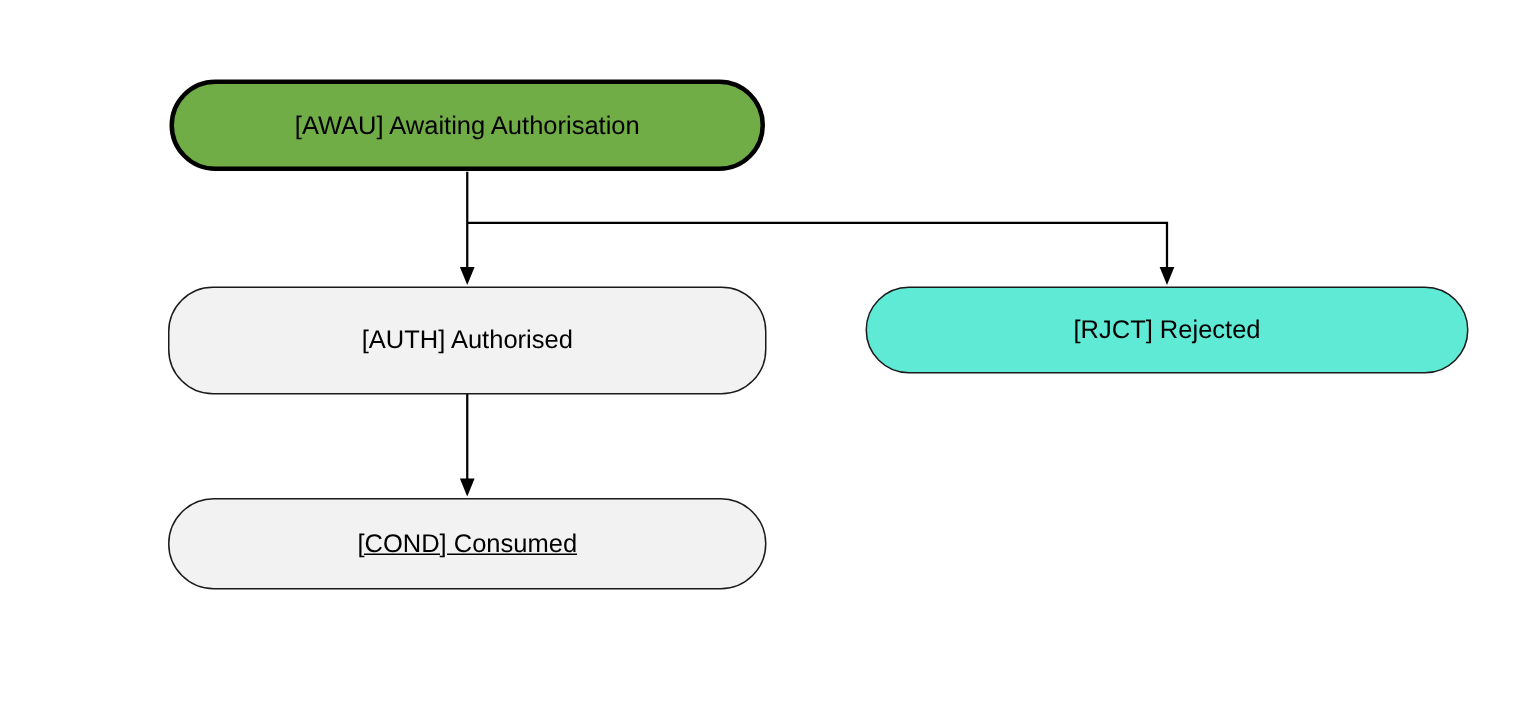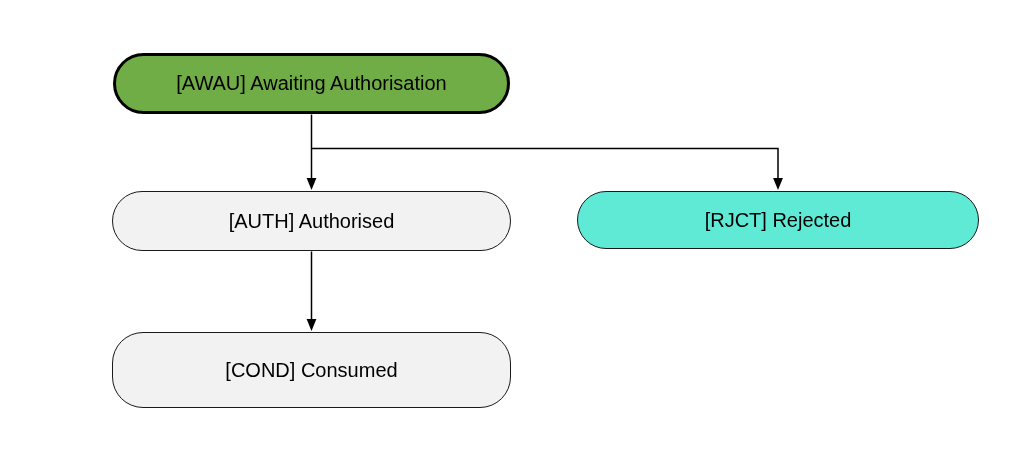--- a/index.html
+++ b/index.html
@@ -23,59 +23,60 @@
     height: 474px;
     pointer-events: none;
   }
   .node {
     position: absolute;
     box-sizing: border-box;
     display: flex;
     align-items: center;
     justify-content: center;
     text-align: center;
-    font-size: 20px;
+    font-size: 17px;
     color: #000000;
     white-space: nowrap;
   }
   .node-awau {
     left: 113px;
     top: 53px;
     width: 397px;
     height: 61px;
     background: #70ad47;
     border: 3px solid #000000;
     border-radius: 32px;
   }
   .node-auth {
     left: 112px;
     top: 191px;
     width: 399px;
-    height: 60px;
+    height: 72px;
     background: #f2f2f2;
     border: 1.5px solid #1a1a1a;
     border-radius: 30px;
   }
   .node-rjct {
     left: 577px;
     top: 191px;
     width: 402px;
     height: 58px;
     background: #5eead4;
     border: 1.5px solid #1a1a1a;
     border-radius: 29px;
   }
   .node-cond {
     left: 112px;
     top: 332px;
     width: 399px;
-    height: 76px;
+    height: 61px;
     background: #f2f2f2;
     border: 1.5px solid #1a1a1a;
     border-radius: 31px;
+    text-decoration: underline;
   }
   .edge-line {
     stroke: #000000;
     stroke-width: 1.5;
     fill: none;
   }
   .edge-arrowhead {
     fill: #000000;
     stroke: none;
   }

